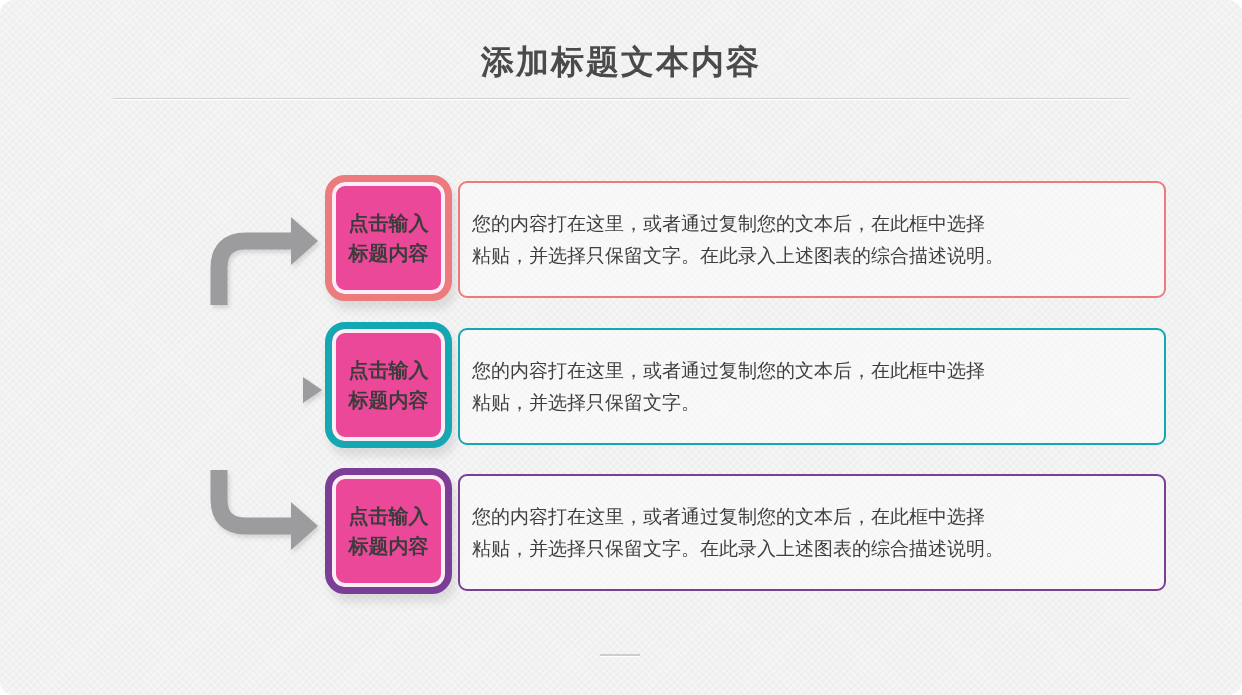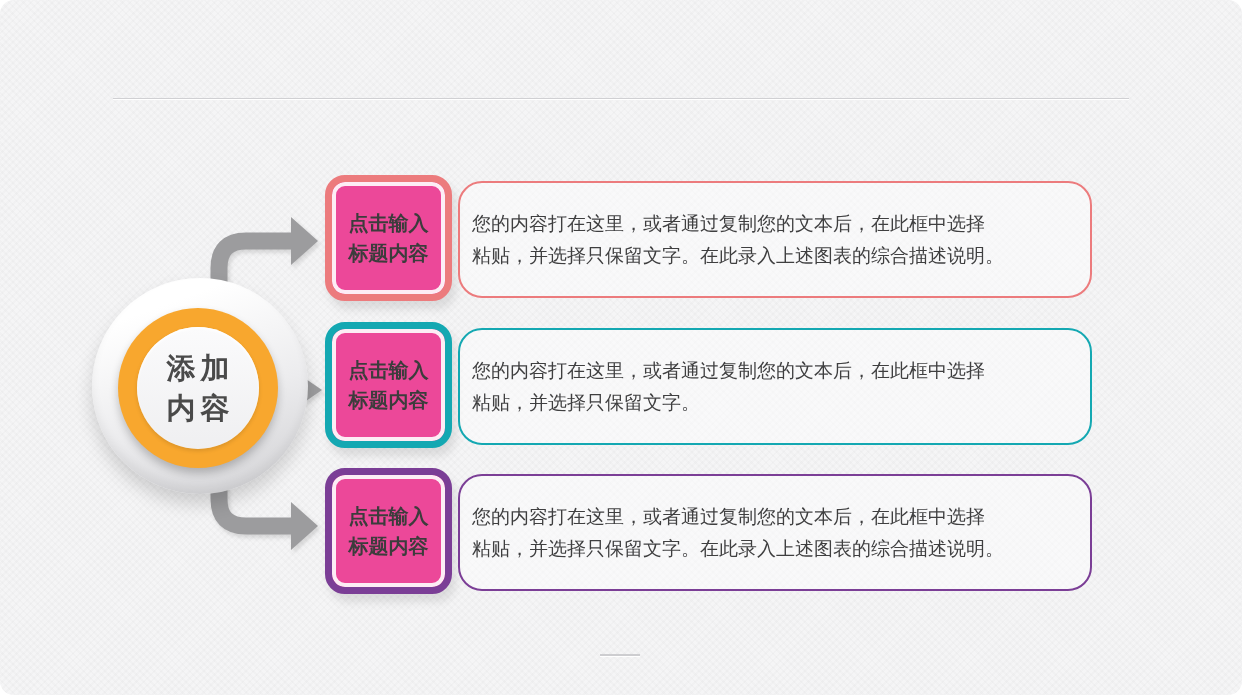--- a/index.html
+++ b/index.html
@@ -63,62 +63,54 @@
     border:7px solid var(--accent,#888); border-radius:20px;
     background:#ec4899;
     box-shadow:inset 0 0 0 4px rgba(255,255,255,0.9), 4px 8px 10px rgba(0,0,0,0.10);
     display:flex; align-items:center; justify-content:center; text-align:center;
   }
   .badge-label {
     font-size:20px; font-weight:bold; color:#3c3c3c; line-height:30px;
     white-space:pre-line;
   }
   .body-box {
-    position:absolute; left:133px; top:6px; width:634px; height:117px; box-sizing:border-box;
-    border:2px solid var(--accent,#888); border-radius:24px;
+    position:absolute; left:133px; top:6px; width:708px; height:117px; box-sizing:border-box;
+    border:2px solid var(--accent,#888); border-radius:9px;
     background:rgba(255,255,255,0.45);
     display:flex; align-items:center; padding:0 26px 0 12px;
   }
   .body-text { font-size:19px; color:#3f3f40; line-height:32px; white-space:pre-line; }
 
   .footer-dash {
     position:absolute; left:600px; top:654px; width:40px; height:2px;
     background:#cdcdd0; box-shadow:0 1px 0 #ffffff;
   }
 </style>
 </head>
 <body>
 
 <div class="slide">
 
+  <div class="title">添加标题文本内容</div>
   <div class="divider"></div>
 
   <svg class="arrows" width="1242" height="695" viewBox="0 0 1242 695" style="color: var(--accent); --accent: #9C9C9E;">
     <g>
       <path d="M 219 305 L 219 268 Q 219 241 246 241 L 292 241" fill="none" stroke="currentColor" stroke-width="17"></path>
       <polygon points="291,217 291,265 318,241" fill="currentColor"></polygon>
     </g>
     <g>
       <polygon points="303,377 303,403 322,390" fill="currentColor"></polygon>
     </g>
     <g>
       <path d="M 219 470 L 219 499 Q 219 526 246 526 L 292 526" fill="none" stroke="currentColor" stroke-width="17"></path>
       <polygon points="291,502 291,550 318,526" fill="currentColor"></polygon>
     </g>
   </svg>
 
-  <div class="hub">
-    <div class="hub-outer"></div>
-    <div class="hub-ring" style="--accent: #F8A72E;">
-      <div class="hub-inner">
-        <div class="hub-label">添加
-内容</div>
-      </div>
-    </div>
-  </div>
 
   <div class="row" style="top: 175px; --accent: #EC7B7D;">
     <div class="badge-box">
       <div class="badge-label">点击输入
 标题内容</div>
     </div>
     <div class="body-box">
       <div class="body-text">您的内容打在这里，或者通过复制您的文本后，在此框中选择
 粘贴，并选择只保留文字。在此录入上述图表的综合描述说明。</div>
     </div>

